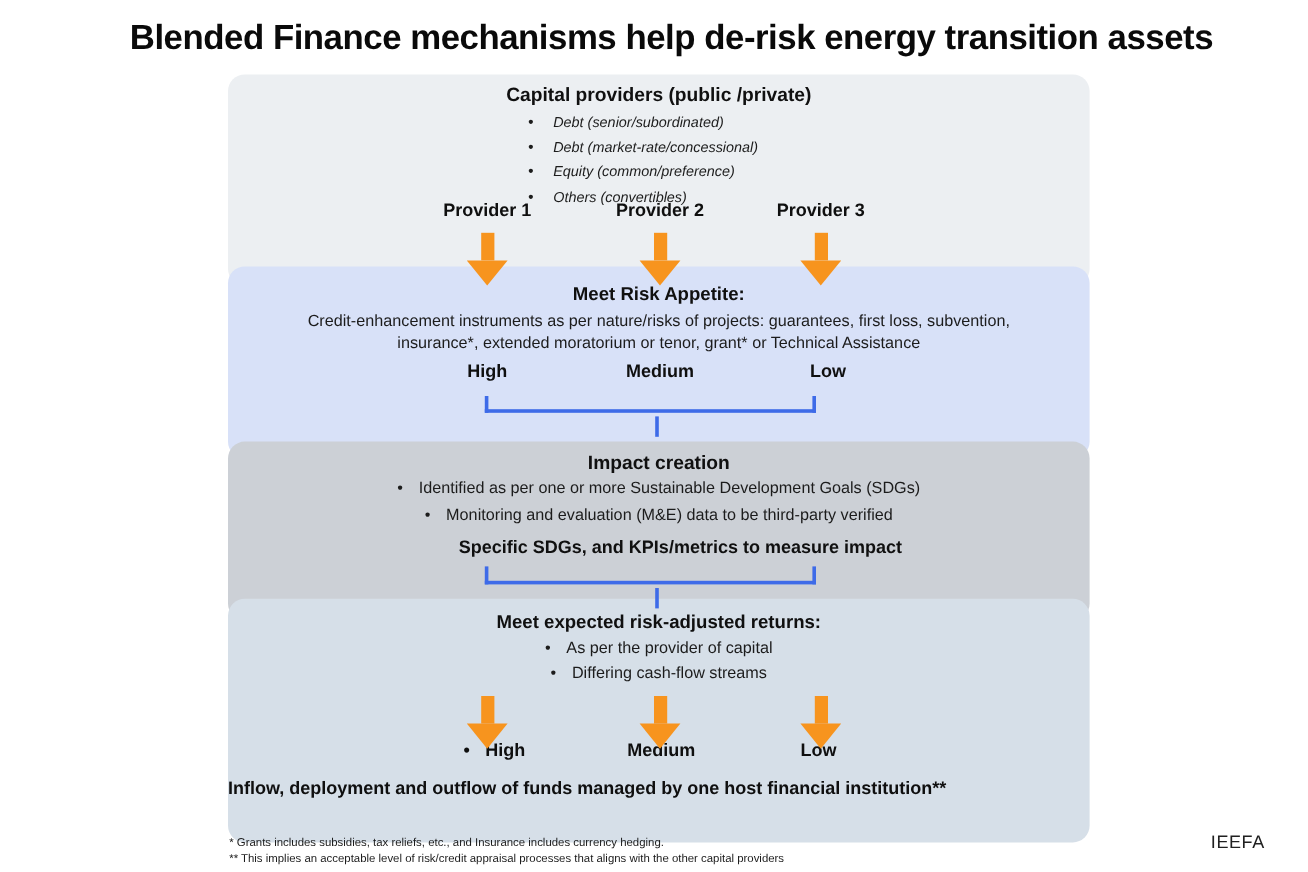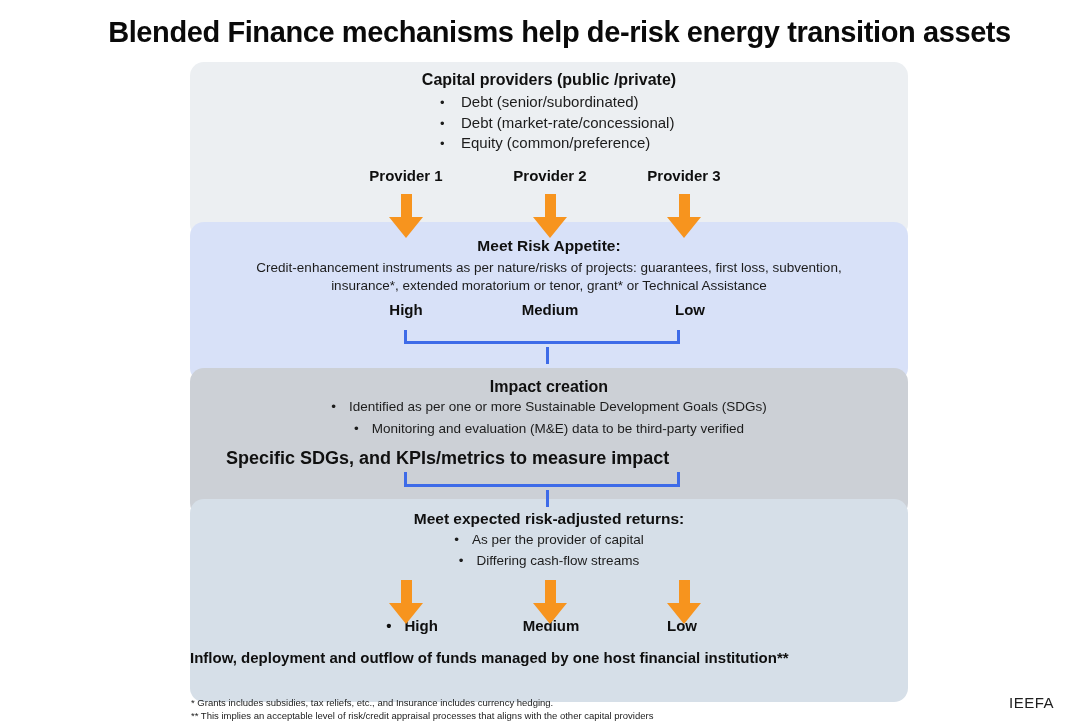--- a/index.html
+++ b/index.html
@@ -21,41 +21,41 @@
   .box h2 {
     position:absolute; left:0; right:0; text-align:center;
     font-size:16px; font-weight:700; color:#101010;
   }
   .box-capital h2 { top:9px; }
   .box-risk h2    { top:15px; font-size:15.5px; }
   .box-impact h2  { top:10px; }
   .box-returns h2 { top:11px; font-size:15.5px; }
 
   .cap-list { position:absolute; left:250px; top:30px; list-style:none; }
-  .cap-list li { font-size:15px; line-height:19.5px; color:#1c1c1c; }
+  .cap-list li { font-size:12px; line-height:19.5px; color:#1c1c1c;font-style:italic; }
   .cap-list li::before { content:"\2022"; display:inline-block; width:21px; font-size:13px; }
 
   .col-label {
     position:absolute; transform:translateX(-50%); white-space:nowrap;
     font-size:15px; font-weight:700; color:#0f0f0f;
   }
 
   .desc {
     position:absolute; left:50%; transform:translateX(-50%); top:37px;
     width:648px; text-align:center; font-size:13.5px; line-height:17.5px; color:#1c1c1c;
   }
 
   .crow {
     position:absolute; left:0; right:0; text-align:center;
     font-size:13.5px; color:#1c1c1c;
   }
   .dotted::before { content:"\2022"; margin-right:13px; }
   .note {
-    position:absolute; left:0; right:0; 
-    font-size:18px; font-weight:700; color:#101010;padding-left:36px;
+    position:absolute; left:0; right:0; text-align:center;
+    font-size:15px; font-weight:700; color:#101010;padding-left:36px;
   }
   .box-footer {
     position:absolute; left:0; right:0; top:150px; 
     font-size:15px; font-weight:700; color:#0f0f0f;
   }
 
   .arrow {
     position:absolute; transform:translateX(-50%); width:34px; height:44px;
     display:flex; flex-direction:column; align-items:center; z-index:3;
   }
@@ -91,20 +91,21 @@
 <div class="canvas">
 
   <h1 class="page-title">Blended Finance mechanisms help de-risk energy transition assets</h1>
 
   <section class="box box-capital">
     <h2>Capital providers (public /private)</h2>
     <ul class="cap-list">
       <li>Debt (senior/subordinated)</li>
       <li>Debt (market-rate/concessional)</li>
       <li>Equity (common/preference)</li>
+      <li>Others (convertibles)</li>
     </ul>
     <span class="col-label" style="left:216px; top:105px">Provider 1</span>
     <span class="col-label" style="left:360px; top:105px">Provider 2</span>
     <span class="col-label" style="left:494px; top:105px">Provider 3</span>
   </section>
 
   <div class="arrow" style="left:406px; top:194px">
     <div class="arrow-stem"></div>
     <div class="arrow-head"></div>
   </div>

